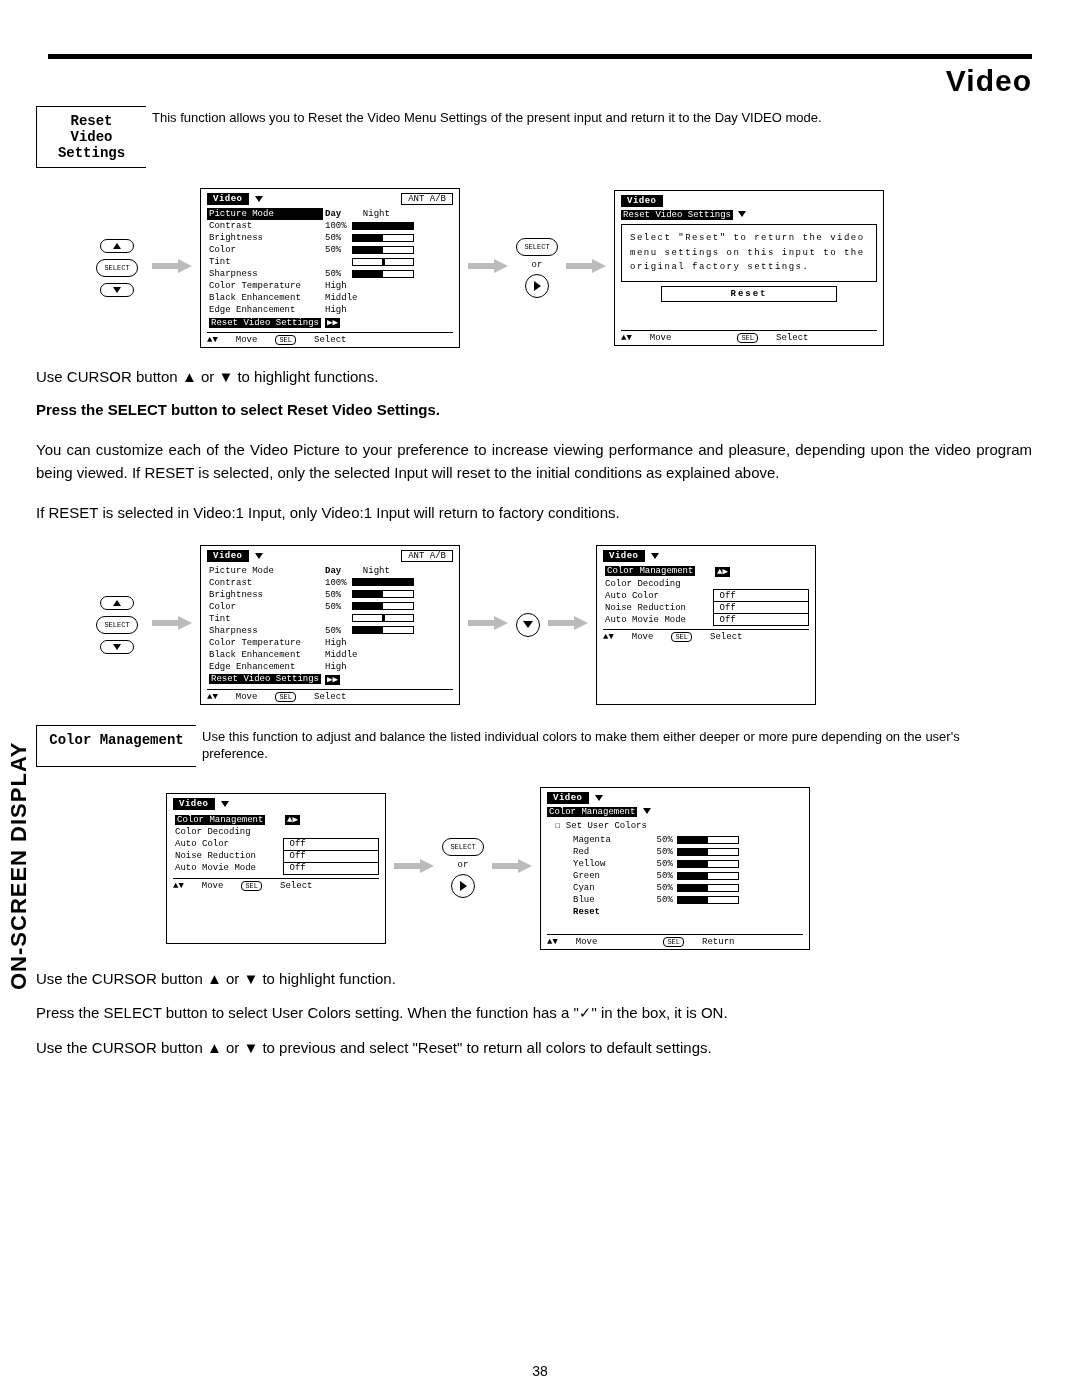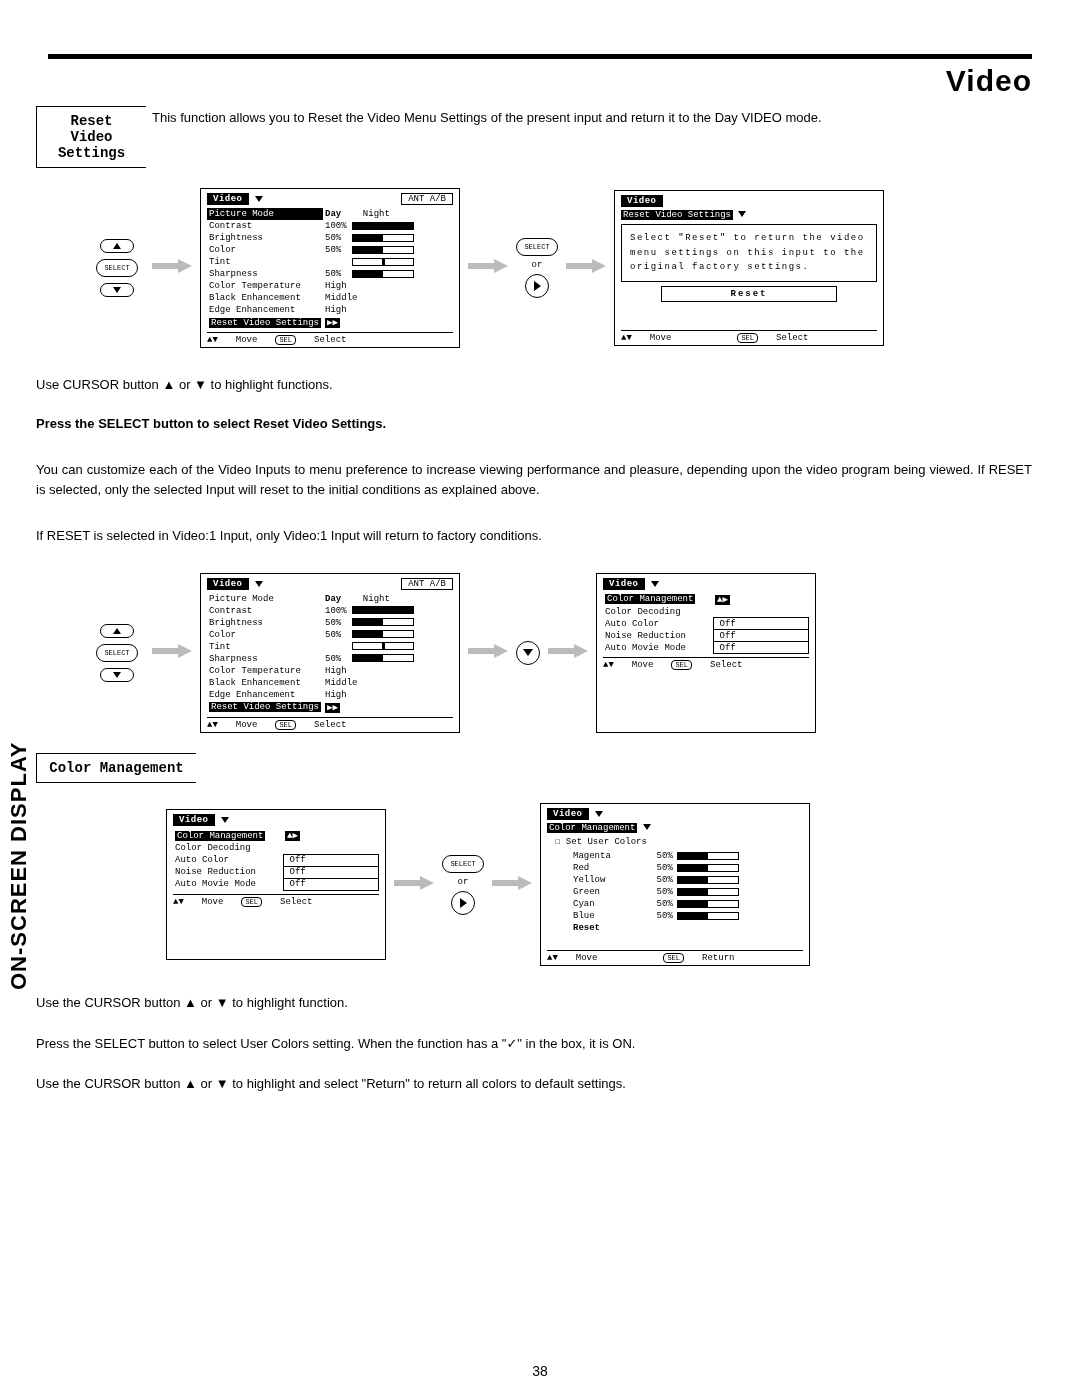--- a/index.html
+++ b/index.html
@@ -6,21 +6,21 @@
   body { margin:0; background:#fff; font-family: Arial, Helvetica, sans-serif; color:#000; }
   .page { width:1080px; height:1397px; position:relative; padding:60px 48px 52px 48px; }
   .rule { position:absolute; top:54px; left:48px; right:48px; height:5px; background:#000; }
   .title-main { position:absolute; top:64px; right:48px; font-weight:900; font-size:30px; letter-spacing:1px; }
   .content { position:absolute; top:106px; left:36px; right:48px; }
 
   .heading-row { display:flex; margin-bottom:4px; }
   .heading-box { border:1px solid #000; border-right:none; padding:6px 10px; font:bold 14px "Courier New",monospace; width:110px; text-align:center; }
   .heading-box.wide { width:160px; }
   .heading-text { flex:1; font-size:13px; padding:4px 6px 4px 6px; line-height:1.3; }
-  .para { font-size:13px; line-height:1.5; margin:27px 0; text-align:justify; }
+  .para { font-size:15px; line-height:1.5; margin:18px 0; text-align:justify; }
 
   .row-menus { display:flex; align-items:center; gap:8px; margin:20px 0 10px 60px; }
   .remote-ctrl { display:flex; flex-direction:column; align-items:center; gap:6px; margin-right:6px; }
   .btn-oval { width:34px; height:14px; border:1.5px solid #000; border-radius:10px; display:flex; align-items:center; justify-content:center; font-size:8px; }
   .btn-select { width:42px; height:18px; border:1.5px solid #000; border-radius:10px; display:flex; align-items:center; justify-content:center; font-size:7px; font-family:"Courier New",monospace; }
 
   .osd { border:1.5px solid #000; background:#fff; font-family:"Courier New",monospace; font-size:9px; padding:4px 6px 2px 6px; }
   .osd-title-row { display:flex; align-items:center; gap:6px; margin-bottom:3px;}
   .osd-tag { background:#000; color:#fff; padding:1px 6px; font-weight:bold; letter-spacing:0.5px; }
   .tri-down { width:0;height:0;border-left:4px solid transparent;border-right:4px solid transparent;border-top:6px solid #000;display:inline-block;}
@@ -168,21 +168,21 @@
             <span>Move</span> 
             <span style="margin-left:30px;"></span>
             <span class="sel-ico">SEL</span> 
             <span>Select</span>
           </div>
       </div>
     </div>
 
     <div class="para">Use CURSOR button ▲ or ▼ to highlight functions.</div>
     <div class="para" style="margin-top:-8px;font-weight:bold;">Press the SELECT button to select Reset Video Settings.</div>
-    <div class="para">You can customize each of the Video Inputs to menu preference to increase viewing performance and pleasure, depending upon the video program being viewed. If RESET is selected, only the selected Input will reset to the initial conditions as explained above.</div>
+    <div class="para">You can customize each of the Video Picture to your preference to increase viewing performance and pleasure, depending upon the video program being viewed. If RESET is selected, only the selected Input will reset to the initial conditions as explained above.</div>
     <div class="para">If RESET is selected in Video:1 Input, only Video:1 Input will return to factory conditions.</div>
 
     <div class="row-menus">
       <div class="remote-ctrl">
         <div class="btn-oval">
             <span class="tri-up"></span>
           </div>
         <div class="btn-select">SELECT</div>
         <div class="btn-oval">
             <span class="tri-down"></span>
@@ -294,20 +294,21 @@
             <span>Move</span> 
             <span class="sel-ico">SEL</span> 
             <span>Select</span>
           </div>
         <div style="height:60px;"></div>
       </div>
     </div>
 
     <div class="heading-row" style="margin-top:20px;">
       <div class="heading-box wide">Color Management</div>
+      <div class="heading-text">Use this function to adjust and balance the listed individual colors to make them either deeper or more pure depending on the user's preference.</div>
     </div>
 
     <div class="row-menus" style="margin-left:130px;">
       <div class="osd" style="width:220px;">
         <div class="osd-title-row">
             <span class="osd-tag">Video</span>
             <span class="tri-down"></span>
           </div>
         <table>
           <tbody>
@@ -442,19 +443,19 @@
             <span>Move</span> 
             <span style="margin-left:30px;"></span>
             <span class="sel-ico">SEL</span> 
             <span>Return</span>
           </div>
       </div>
     </div>
 
     <div class="para">Use the CURSOR button ▲ or ▼ to highlight function.</div>
     <div class="para" style="margin-top:-6px;">Press the SELECT button to select User Colors setting.  When the function has a "✓" in the box, it is ON.</div>
-    <div class="para" style="margin-top:-6px;">Use the CURSOR button ▲ or ▼ to highlight and select "Return" to return all colors to default settings.</div>
+    <div class="para" style="margin-top:-6px;">Use the CURSOR button ▲ or ▼ to previous and select "Reset" to return all colors to default settings.</div>
 
   </div>
 
   <div class="vertical-label">ON-SCREEN DISPLAY</div>
   <div class="page-no">38</div>
 </div>
 
 </body></html>

